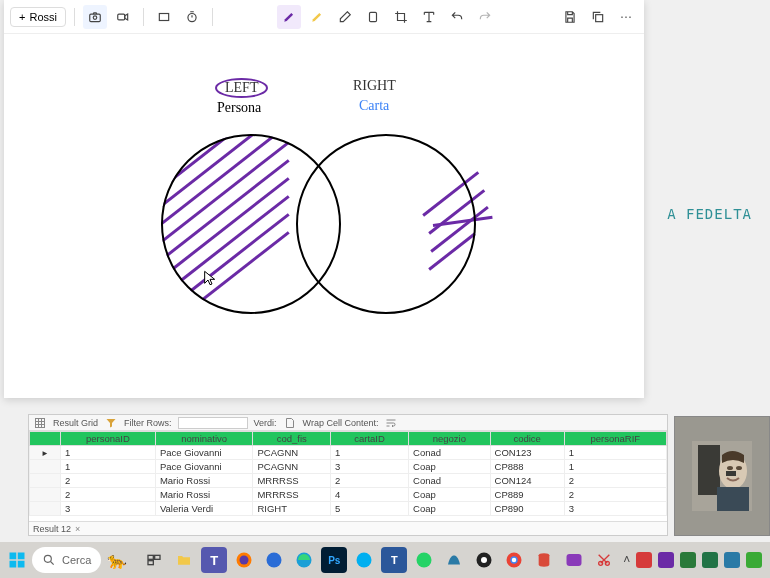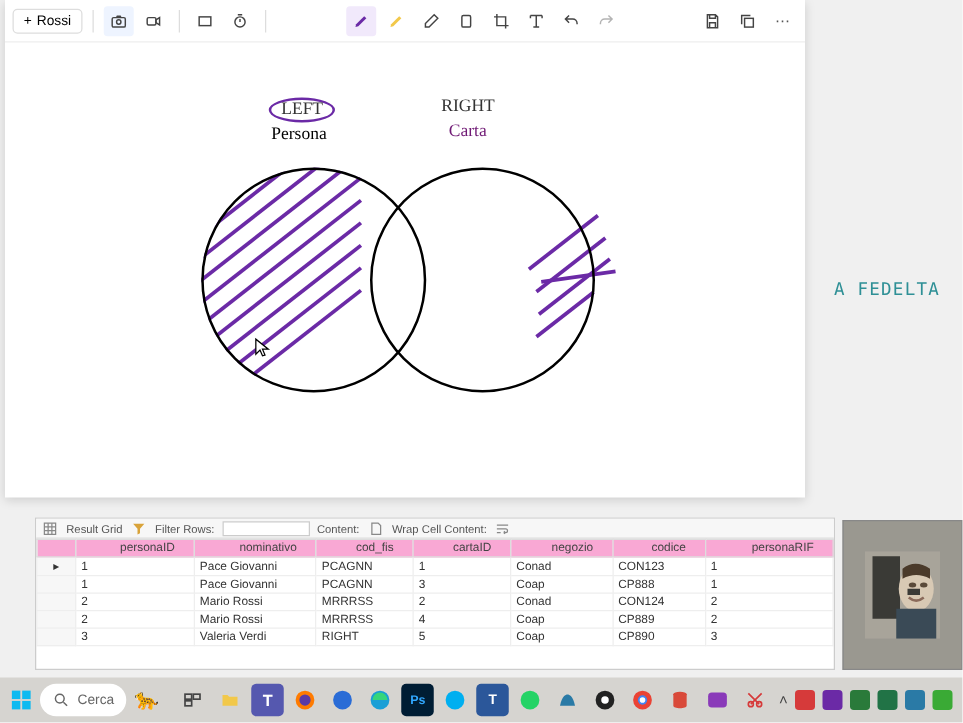--- a/index.html
+++ b/index.html
@@ -17,31 +17,31 @@
 .snip-canvas { position: relative; width: 100%; height: calc(100% - 34px); overflow: hidden; font-family: Liberation Serif, serif; }
 .diagram { position: absolute; left: 137px; top: 40px; }
 .circle { position: absolute; border: 2px solid #000; border-radius: 50%; width: 180px; height: 180px; }
 .circle.left { left: 20px; top: 60px; }
 .lefthatch { position: absolute; border-radius: 50%; width: 180px; height: 180px; left: 20px; top: 60px; overflow: hidden; }
 .circle.right { left: 155px; top: 60px; }
 .label { position: absolute; font-size: 14px; text-align: center; }
 .label.l1 { left: 74px; top: 4px; border: 2px solid #6b2aa6; border-radius: 50%; padding: 0 8px; color: #333; }
 .label.l2 { left: 76px; top: 26px; color: #000000; }
 .label.r1 { left: 212px; top: 4px; color: #333; }
-.label.r2 { left: 218px; top: 24px; color: #701a75; }
+.label.r2 { left: 218px; top: 24px; color: #3b82f6; }
 .hatch { position: absolute; width: 200px; height: 2.5px; background: #6b2aa6; transform-origin: left center; }
 .cursor-arrow { position: absolute; left: 198px; top: 236px; font-size: 16px; color: #000; }
 
-.bg-text { position: absolute; right: 18px; top: 206px; color: #2f9096; font-family: Consolas,monospace; font-size: 14px; letter-spacing: 1px; margin-top: 18px; }
+.bg-text { position: absolute; right: 18px; top: 206px; color: #2f9096; font-family: Consolas,monospace; font-size: 14px; letter-spacing: 1px; }
 
 .sql-panel { position: absolute; left: 28px; top: 414px; width: 640px; height: 122px; background: #fff; border: 1px solid #ccc; }
 .sql-tb { height: 16px; display: flex; align-items: center; gap: 6px; padding: 0 4px; border-bottom: 1px solid #ddd; font-size: 9px; color: #555; background: #f7f7f7; }
 .sql-tb .ico { width: 14px; height: 14px; display: inline-flex; align-items: center; justify-content: center; }
 table.grid { width: 100%; border-collapse: collapse; font-size: 9.5px; }
-table.grid th { background: #f9a8d4; border: 1px solid #ddd; padding: 1px 15px; font-weight: normal; color: #444; text-align: right; }
+table.grid th { background: #22c55e; border: 1px solid #ddd; padding: 1px 15px; font-weight: normal; color: #444; text-align: center; }
 table.grid td { border: 1px solid #eee; padding: 1px 4px; color: #333; }
 table.grid td.rowhead { background: #f7f7f7; width: 12px; text-align: center; }
 .sql-foot { position: absolute; bottom: 0; left: 0; right: 0; height: 14px; border-top: 1px solid #ddd; background: #fafafa; font-size: 9px; padding: 0 4px; display: flex; align-items: center; gap: 4px; color: #555; }
 .sql-foot .close { color: #888; cursor: pointer; }
 
 .webcam { position: absolute; right: 0; top: 416px; width: 96px; height: 120px; background: #9a9890; border: 1px solid #888; display:flex; align-items:center; justify-content:center; }
 .webcam svg { width: 60px; height: 70px; }
 
 .taskbar { position: absolute; left: 0; bottom: 0; width: 100%; height: 36px; background: #d6d4d0; display: flex; align-items: center; padding: 0 8px; gap: 6px; }
 .tb-start { width: 24px; height: 24px; display:flex; align-items:center; justify-content:center; }
@@ -191,21 +191,21 @@
         </svg>
     </span>
     <span>Result Grid</span>
     <span class="ico">
       <svg width="12" height="12" viewBox="0 0 24 24" fill="#d9a33a">
           <path d="M3 4h18l-7 8v7l-4 2v-9z"></path>
         </svg>
     </span>
     <span>Filter Rows:</span>
     <input type="text" style="width: 70px; height: 12px; font-size: 9px; border: 1px solid rgb(204, 204, 204);">
-    <span>Content:</span>
+    <span>Verdi:</span>
     <span class="ico">
       <svg width="12" height="12" viewBox="0 0 24 24" fill="none" stroke="#888" stroke-width="2">
           <path d="M5 3h10l4 4v14H5z"></path>
         </svg>
     </span>
     <span>Wrap Cell Content:</span>
     <span class="ico">
       <svg width="12" height="12" viewBox="0 0 24 24" fill="none" stroke="#888" stroke-width="2">
           <path d="M3 6h18M3 12h14a3 3 0 010 6h-3m0 0l2-2m-2 2l2 2M3 18h6"></path>
         </svg>
@@ -270,20 +270,24 @@
           <td>3</td>
           <td>Valeria Verdi</td>
           <td>RIGHT</td>
           <td>5</td>
           <td>Coap</td>
           <td>CP890</td>
           <td>3</td>
         </tr>
       </tbody>
   </table>
+  <div class="sql-foot">
+    <span>Result 12</span>
+    <span class="close">×</span>
+  </div>
 </div>
 
 <div class="webcam">
   <svg viewBox="0 0 60 70">
     <rect x="0" y="0" width="60" height="70" fill="#a8a49a"></rect>
     <rect x="6" y="4" width="22" height="50" fill="#3a3a36"></rect>
     <ellipse cx="41" cy="30" rx="14" ry="18" fill="#d8c9b4"></ellipse>
     <ellipse cx="38" cy="27" rx="3" ry="2" fill="#5a4a3a"></ellipse>
     <ellipse cx="47" cy="27" rx="3" ry="2" fill="#5a4a3a"></ellipse>
     <rect x="34" y="30" width="10" height="5" fill="#3a3a36"></rect>

